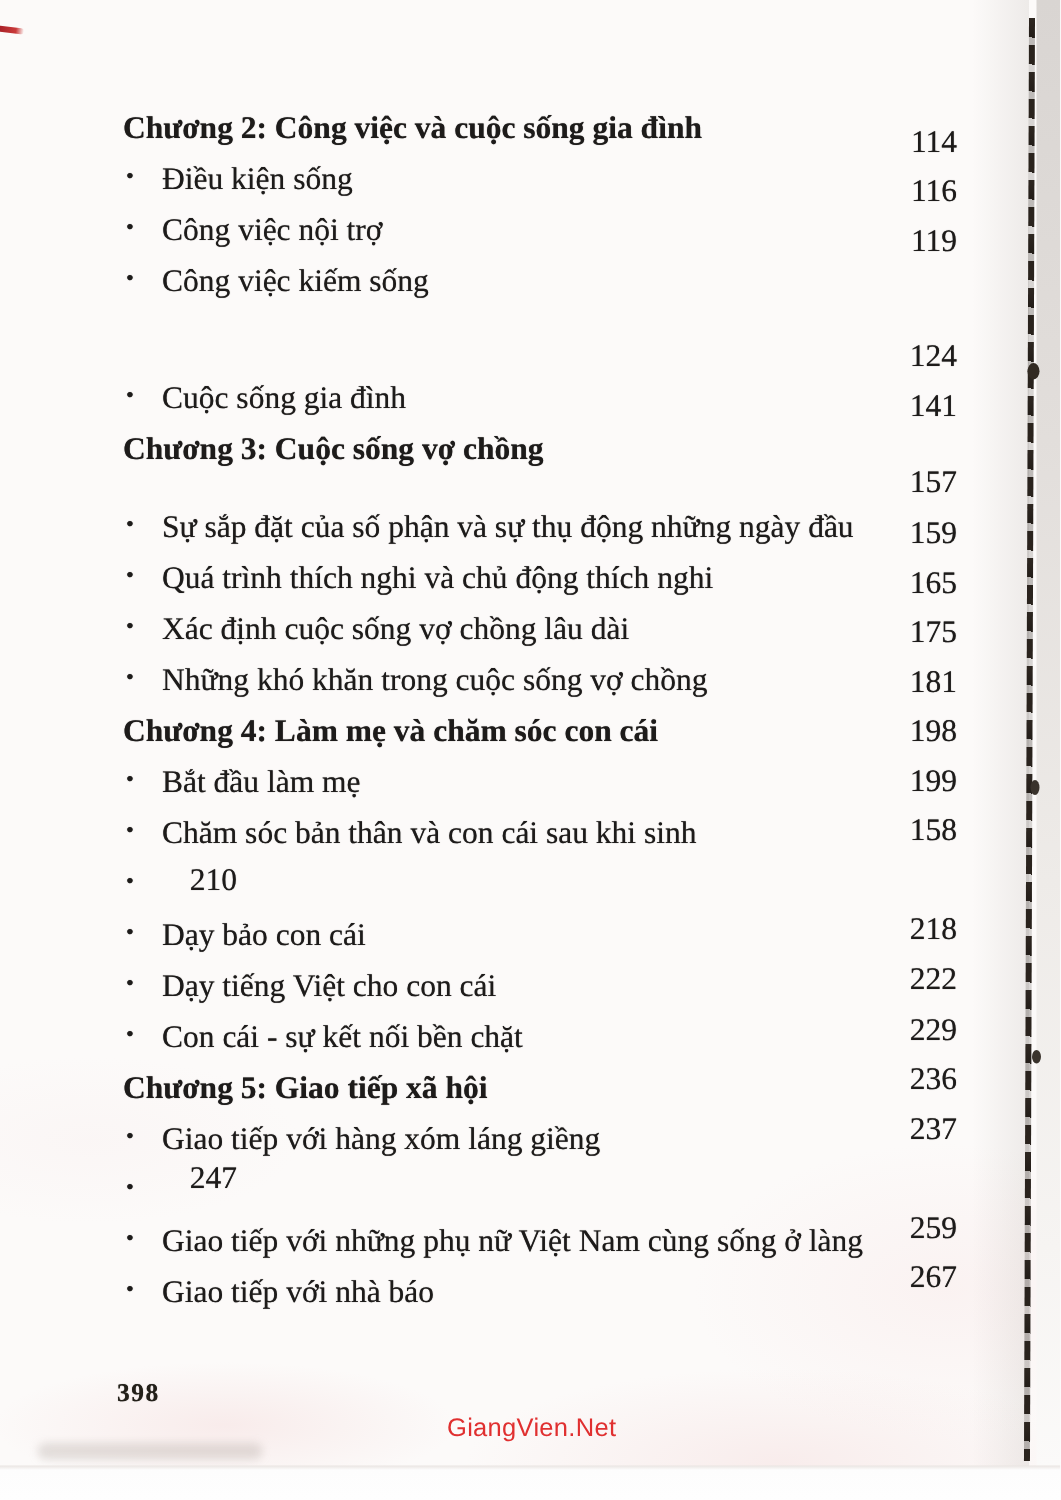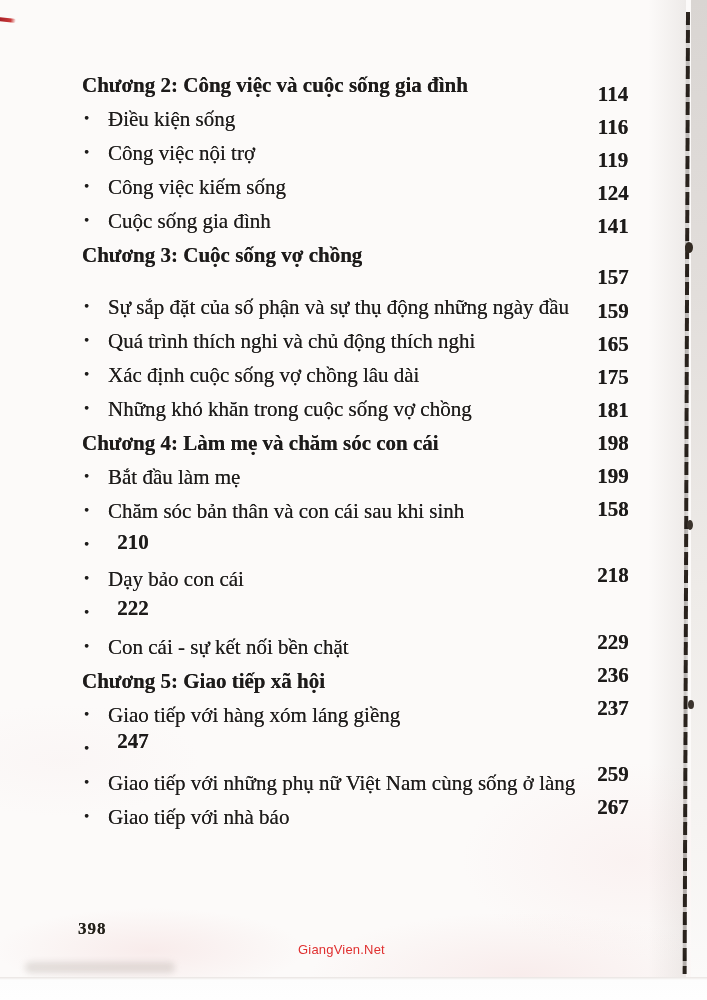--- a/index.html
+++ b/index.html
@@ -30,32 +30,32 @@
     text-shadow: 0 0 0.5px rgba(20,18,16,.75);
   }
   .toc-row { display: flex; }
   .toc-row .bullet {
     width: 26px; flex: 0 0 26px; align-self: flex-start;
     font-size: 15px; line-height: 33px; padding-left: 2px; box-sizing: border-box;
   }
   .toc-row .label { flex: 1 1 auto; }
   .toc-row.heading .label { font-weight: bold; }
   .toc-row .pagenum {
-    flex: 0 0 50px; width: 50px; text-align: center; align-self: flex-end; font-weight: bold;
+    flex: 0 0 50px; width: 50px; text-align: right; align-self: flex-end;
   }
   
   .folio {
     position: absolute; left: 78px; top: 919px;
     font-size: 17px; font-weight: bold; color: #232019; letter-spacing: 1px;
     text-shadow: 0 0 0.5px rgba(20,18,16,.7);
   }
   .watermark {
     position: absolute; left: 298px; top: 942px;
     font-family: "Liberation Sans", sans-serif;
-    font-size: 13px; color: #e03030; letter-spacing: 0.2px;
+    font-size: 17px; color: #e03030; letter-spacing: 0.2px;
   }
   
   .edge-shadow {
     position: absolute; left: 648px; top: 0; width: 38px; height: 978px;
     background: linear-gradient(to right, rgba(150,140,132,0), rgba(150,140,132,.14));
   }
   .edge-gray {
     position: absolute; left: 691px; top: 0; width: 16px; height: 978px;
     background: linear-gradient(to bottom, #d9d5d2 0%, #e2dedb 30%, #eeebe8 60%, #f6f4f2 85%, #fbfaf9 100%);
   }
@@ -107,21 +107,21 @@
         <span class="pagenum" style="transform: translateY(8px);">116</span>
       </div>
       <div class="toc-row item">
         <span class="bullet">•</span>
         <span class="label">Công việc nội trợ</span>
         <span class="pagenum" style="transform: translateY(7px);">119</span>
       </div>
       <div class="toc-row item">
         <span class="bullet">•</span>
         <span class="label">Công việc kiếm sống</span>
-        <span class="pagenum" style="transform: translateY(6px);">124</span>
+        <span class="pagenum" style="transform: translateY(6px); margin-top: 44px;">124</span>
       </div>
       <div class="toc-row item">
         <span class="bullet">•</span>
         <span class="label">Cuộc sống gia đình</span>
         <span class="pagenum" style="transform: translateY(5px);">141</span>
       </div>
       <div class="toc-row heading">
         <span class="label">Chương 3: Cuộc sống vợ chồng</span>
         <span class="pagenum" style="transform: translateY(4px); margin-top: 18px;">157</span>
       </div>
@@ -163,20 +163,21 @@
         <span class="bullet">•</span>
         <span class="pagenum" style="transform: translateY(-3px);">210</span>
       </div>
       <div class="toc-row item">
         <span class="bullet">•</span>
         <span class="label">Dạy bảo con cái</span>
         <span class="pagenum" style="transform: translateY(-4px);">218</span>
       </div>
       <div class="toc-row item">
         <span class="bullet">•</span>
+        <span class="label">Dạy tiếng Việt cho con cái</span>
         <span class="pagenum" style="transform: translateY(-5px);">222</span>
       </div>
       <div class="toc-row item">
         <span class="bullet">•</span>
         <span class="label">Con cái - sự kết nối bền chặt</span>
         <span class="pagenum" style="transform: translateY(-5px);">229</span>
       </div>
       <div class="toc-row heading">
         <span class="label">Chương 5: Giao tiếp xã hội</span>
         <span class="pagenum" style="transform: translateY(-6px);">236</span>

